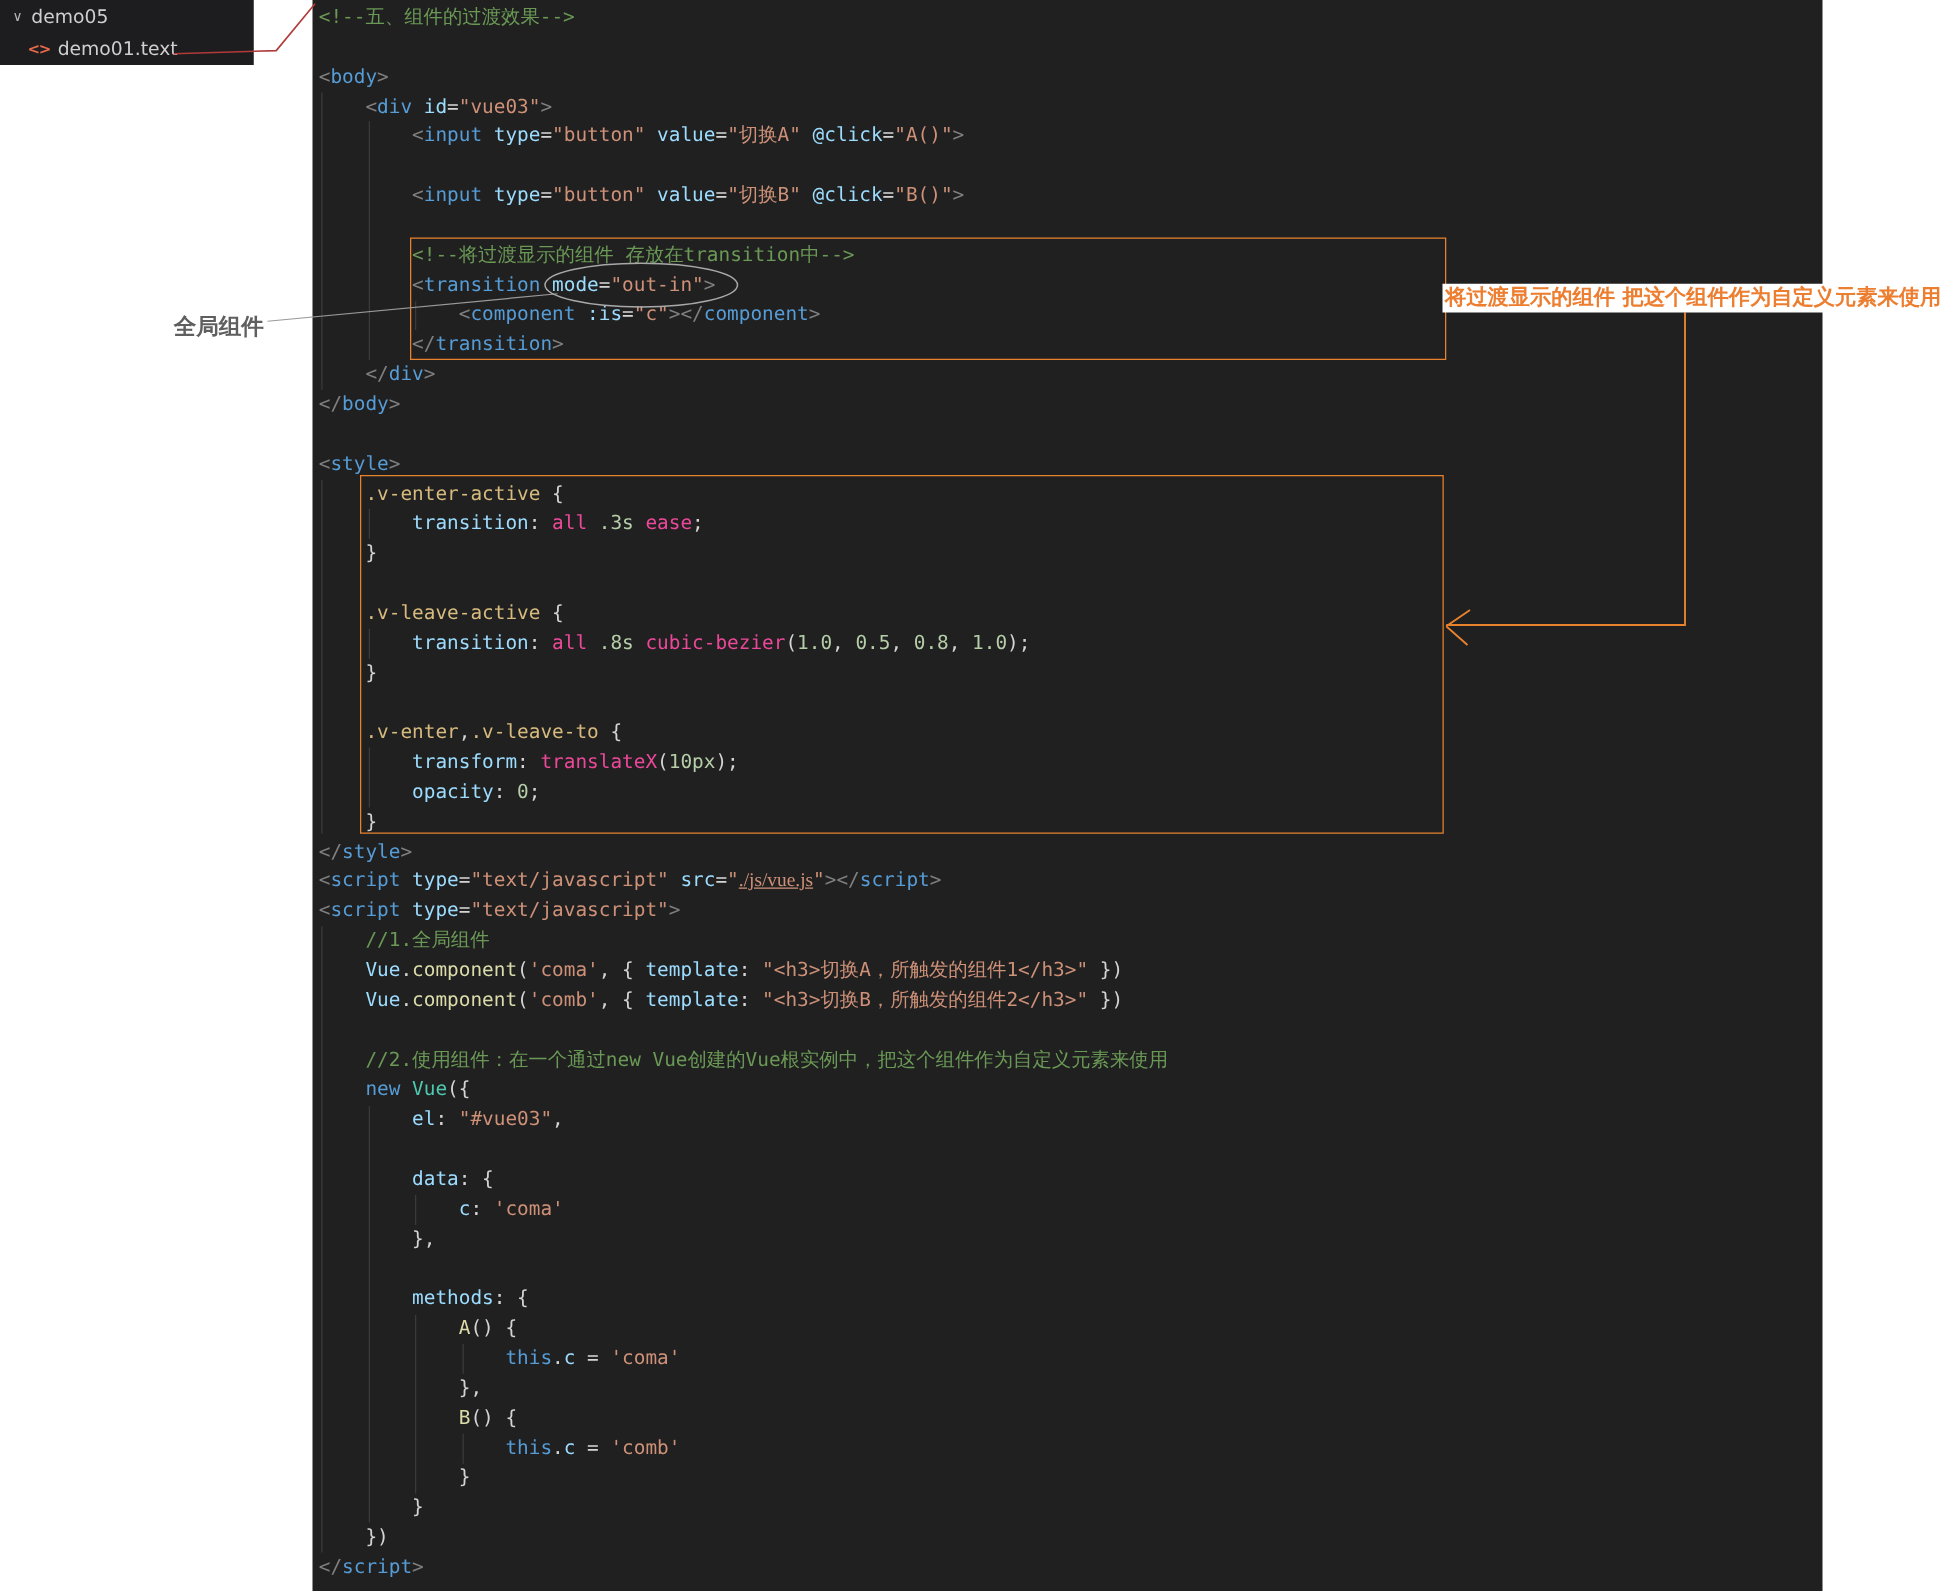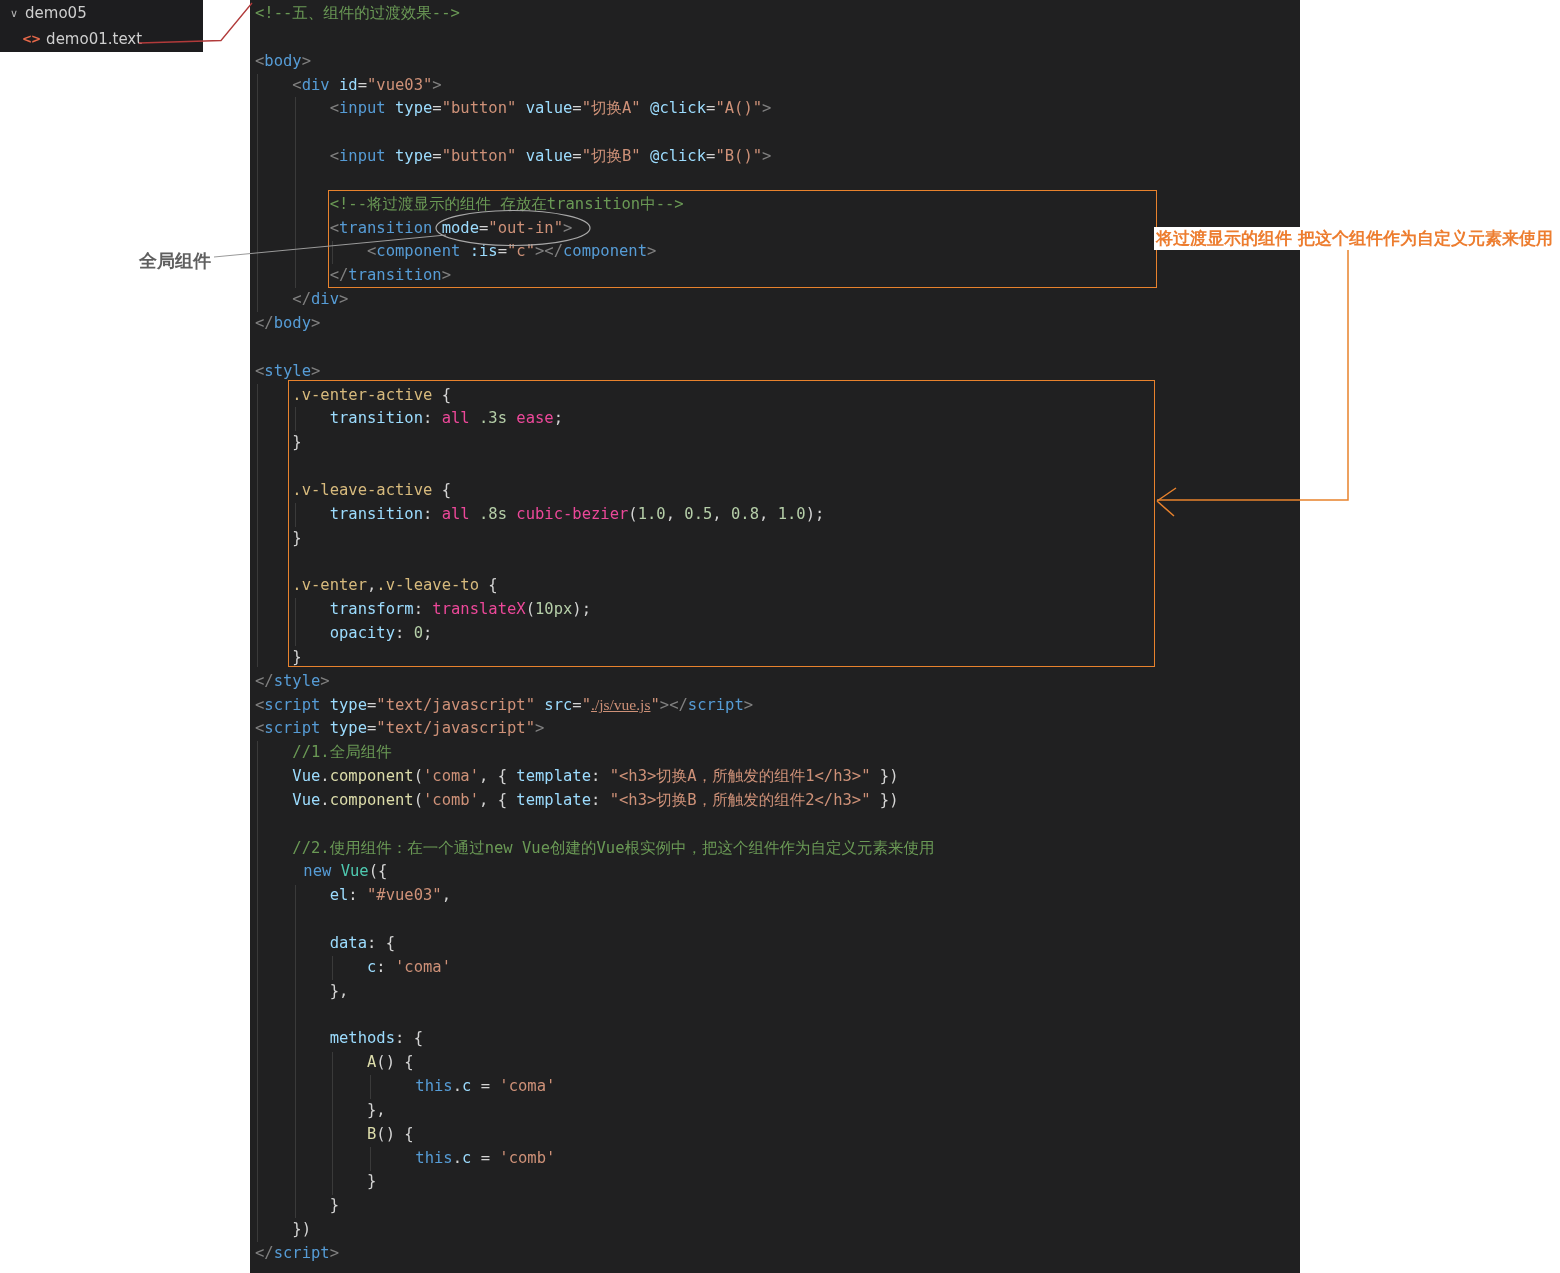--- a/index.html
+++ b/index.html
@@ -13,42 +13,42 @@
   #explorer {
     position:absolute; left:0; top:0; width:203px; height:52px;
     background:#1d1d1f; color:#cfcfcf; z-index:3;
     font-size:15px;
   }
   .exp-row { display:flex; align-items:center; height:26px; white-space:nowrap; cursor:pointer; }
   .exp-row .chev { color:#b5b5b5; font-size:11px; margin:0 7px 0 10px; }
   .exp-row .html-ico { color:#e8694a; font-weight:bold; font-size:12px; margin:0 6px 0 22px; letter-spacing:-1px; }
   
   #editor {
-    position:absolute; left:250px; top:0; width:1050px; height:1273px;
+    position:absolute; left:250px; top:0; width:1208px; height:1273px;
     background:#202021; z-index:1; overflow:hidden;
   }
   #code-lines {
     position:absolute; left:5px; top:2px;
     font-family:"DejaVu Sans Mono","Liberation Mono",monospace;
     font-size:15.5px; line-height:23.85px; color:#d4d4d4;
     white-space:pre;
   }
   .line { height:23.85px; }
   .t-cm  { color:#6a9955; }
   .t-tag { color:#569cd6; }
   .t-brk { color:#808080; }
   .t-attr{ color:#9cdcfe; }
   .t-str { color:#ce9178; }
   .t-lnk { color:#ce9178; text-decoration:underline;font-family:Liberation Serif, serif; }
   .t-txt { color:#d4d4d4; }
   .t-cls { color:#d7ba7d; }
   .t-prop{ color:#9cdcfe; }
   .t-num { color:#b5cea8; }
   .t-val { color:#ec4899; }
-  .t-kw  { color:#569cd6;margin-left:11px; }
+  .t-kw  { color:#569cd6; }
   .t-fn  { color:#dcdcaa; }
   .t-type{ color:#4ec9b0; }
   .t-var { color:#9cdcfe; }
   .guide { position:absolute; width:1px; background:#3a3a3a; z-index:2; }
   
   .hl-box { position:absolute; border:1.5px solid #e8822d; z-index:5; pointer-events:none; }
   #note-left {
     position:absolute; left:139px; top:249px; z-index:7;
     font-size:18px; font-weight:bold; color:#5f5f5f; white-space:nowrap;
   }

